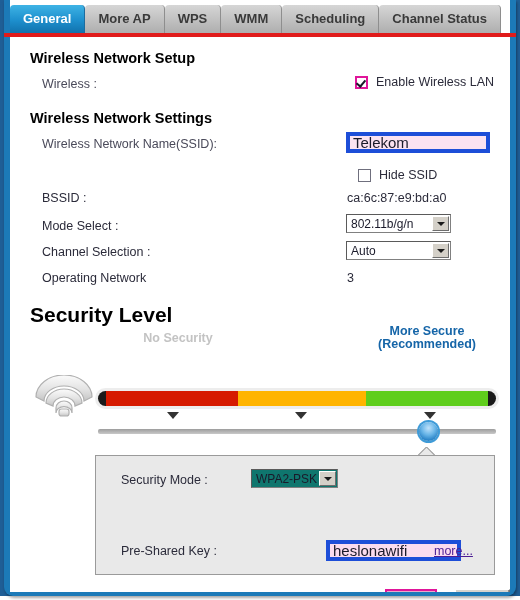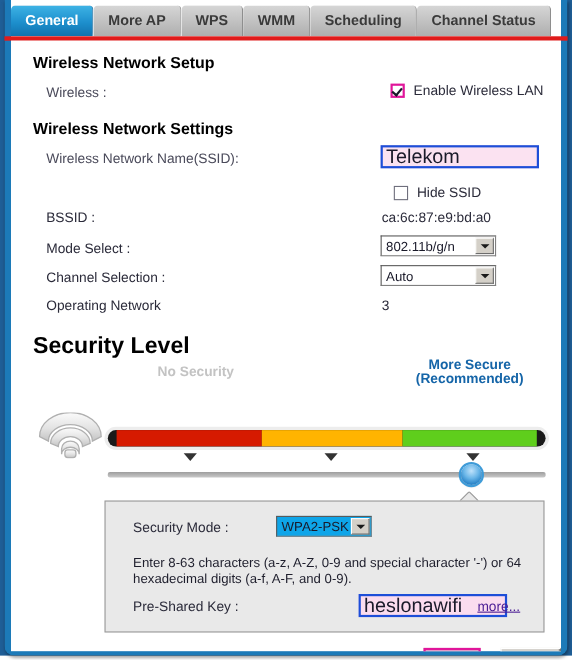--- a/index.html
+++ b/index.html
@@ -143,24 +143,24 @@
     margin-left: 8px;
     font-size: 12.5px;
     color: #2b2b3a;
     white-space: nowrap;
   }
 
   
   .pinkinput {
     position: absolute;
     box-sizing: border-box;
-    border: 2px solid #1d4ed8;
+    border: 4px solid #1d4ed8;
     background: #fbdcef;
     font-family: "Liberation Sans", sans-serif;
-    font-size: 18px;
+    font-size: 15px;
     color: #1a1a2a;
     padding: 0 3px;
     outline: none;
   }
   .pinkinput.ssid { background: #fbe2f1; }
 
   
   .sel {
     position: absolute;
     box-sizing: border-box;
@@ -406,26 +406,25 @@
     <div class="marker" style="left:285px; top:375px;"></div>
     <div class="marker" style="left:414px; top:375px;"></div>
 
     <div class="track" style="left:88px; top:392px; width:398px;"></div>
     <div class="knob" style="left:409px; top:385px;"></div>
 
     <div class="panel-tip" style="left:408px; top:410px;"></div>
     <div class="panel" style="left:85px; top:418px; width:400px; height:120px;">
 
       <div class="lbl dark" style="left:25px; top:17px;">Security Mode :</div>
-      <div class="sel" style="left:155px; top:13px; width:87px; background:#0ea5e9;">
+      <div class="sel" style="left:155px; top:13px; width:87px; background:#0f766e;">
         <span class="seltext">WPA2-PSK</span>
         <span class="arrowbtn"></span>
       </div>
 
-      <div class="helptext" style="left:25px; top:48px;">Enter 8-63 characters (a-z, A-Z, 0-9 and special character '-') or 64 hexadecimal digits (a-f, A-F, and 0-9).</div>
 
       <div class="lbl dark" style="left:25px; top:88px;">Pre-Shared Key :</div>
 
       <input class="pinkinput" type="text" style="left: 190px; top: 84px; width: 135px; height: 21px; margin-left: 40px;" value="heslonawifi">
 
       <div class="morelink" style="left:338px; top:88px;">more...</div>
     </div>
 
     <div class="btn apply" style="left:375px; top:552px; width:52px;">Apply</div>
     <div class="btn cancel" style="left:445px; top:552px; width:55px;">Cancel</div>

